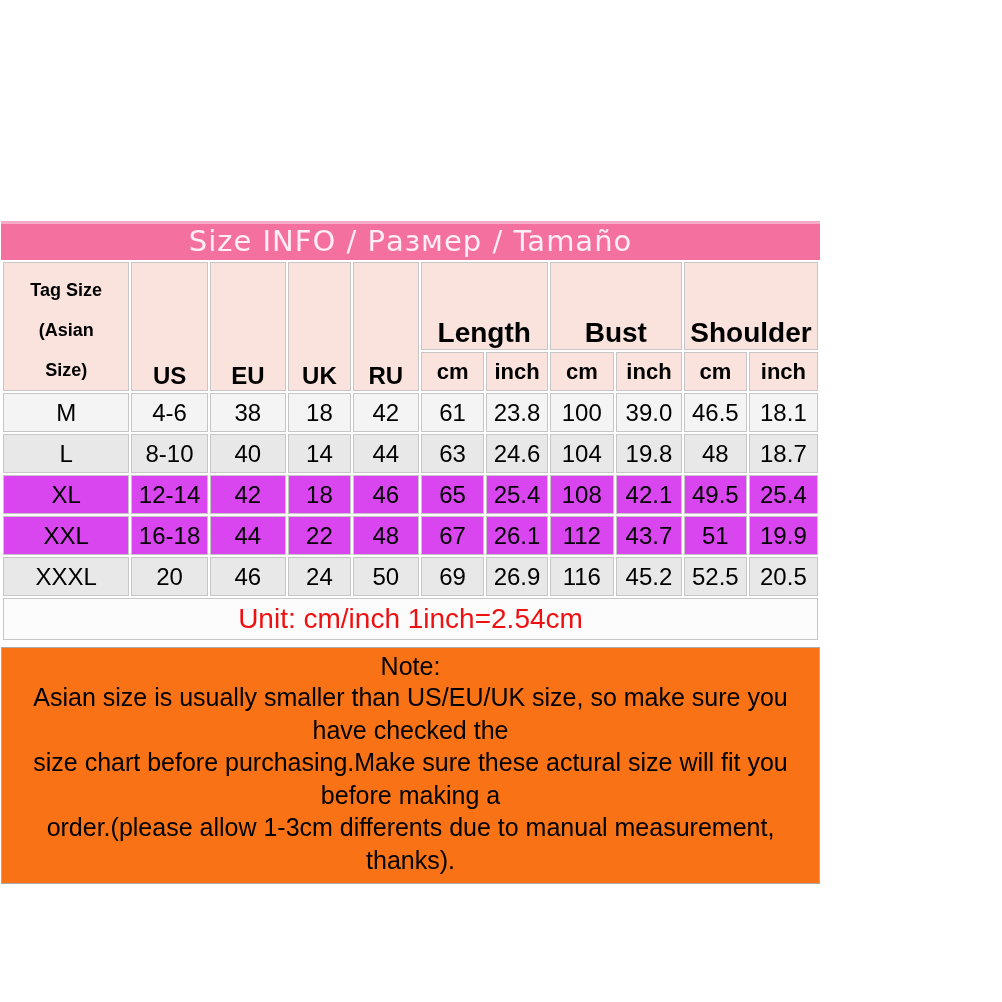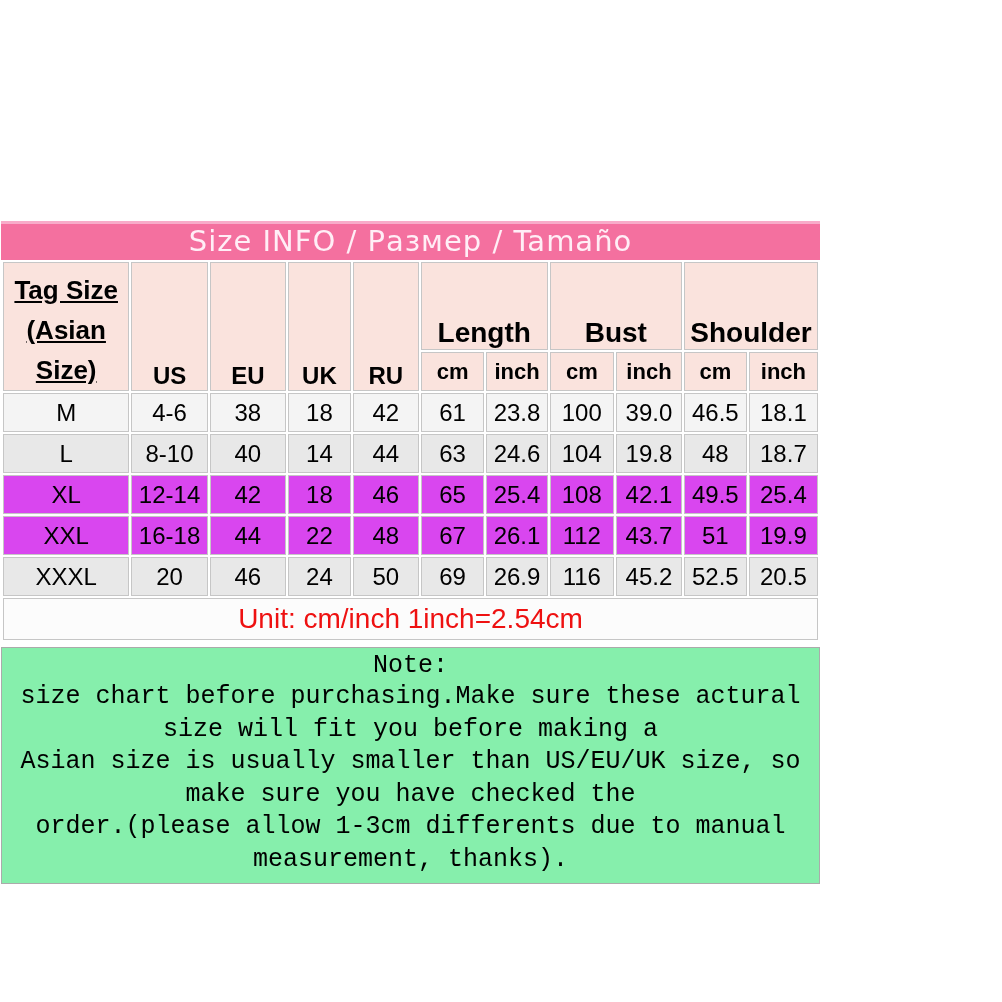--- a/index.html
+++ b/index.html
@@ -53,24 +53,23 @@
     padding: 0;
     overflow: hidden;
   }
   table.sizes th {
     background: var(--header_pink, #fae3dd);
     font-weight: bold;
   }
 
   th.corner {
     vertical-align: bottom;
-    font-size: 26px;
+    font-size: 18px;
     line-height: 40px;
     padding-bottom: 3px;
-    text-decoration: underline;
   }
   th.size-col {
     vertical-align: bottom;
     font-size: 24px;
     padding-bottom: 7px;
   }
   th.group {
     vertical-align: bottom;
     font-size: 28px;
     padding-bottom: 3px;
@@ -97,24 +96,23 @@
     background: #fcfcfc;
     color: var(--unit_red, #ee1111);
     font-size: 28px;
     margin-top: 20px;
   }
 
   
   .note-box {
     margin-top: 5px;
     border: 1px solid var(--note_border, #ababab);
-    background: #86efac;
+    background: #f97316;
     padding: 3px 4px 7px 4px;
     text-align: center;
-    font-family: Liberation Mono, monospace;
   }
   .note-heading {
     font-size: 25px;
     line-height: 30px;
   }
   .note-line {
     font-size: 25px;
     line-height: 32.5px;
   }
 </style>
@@ -233,19 +231,19 @@
           <td>20.5</td>
         </tr>
         <tr>
           <td class="unit-cell" colspan="11">Unit: cm/inch 1inch=2.54cm</td>
         </tr>
       </tbody>
     </table>
 
     <div class="note-box">
       <div class="note-heading">Note:</div>
+      <div class="note-line">Asian size is usually smaller than US/EU/UK size, so make sure you have checked the</div>
       <div class="note-line">size chart before purchasing.Make sure these actural size will fit you before making a</div>
-      <div class="note-line">Asian size is usually smaller than US/EU/UK size, so make sure you have checked the</div>
       <div class="note-line">order.(please allow 1-3cm differents due to manual measurement, thanks).</div>
     </div>
 
   </div>
 </div>
 
 </body></html>

